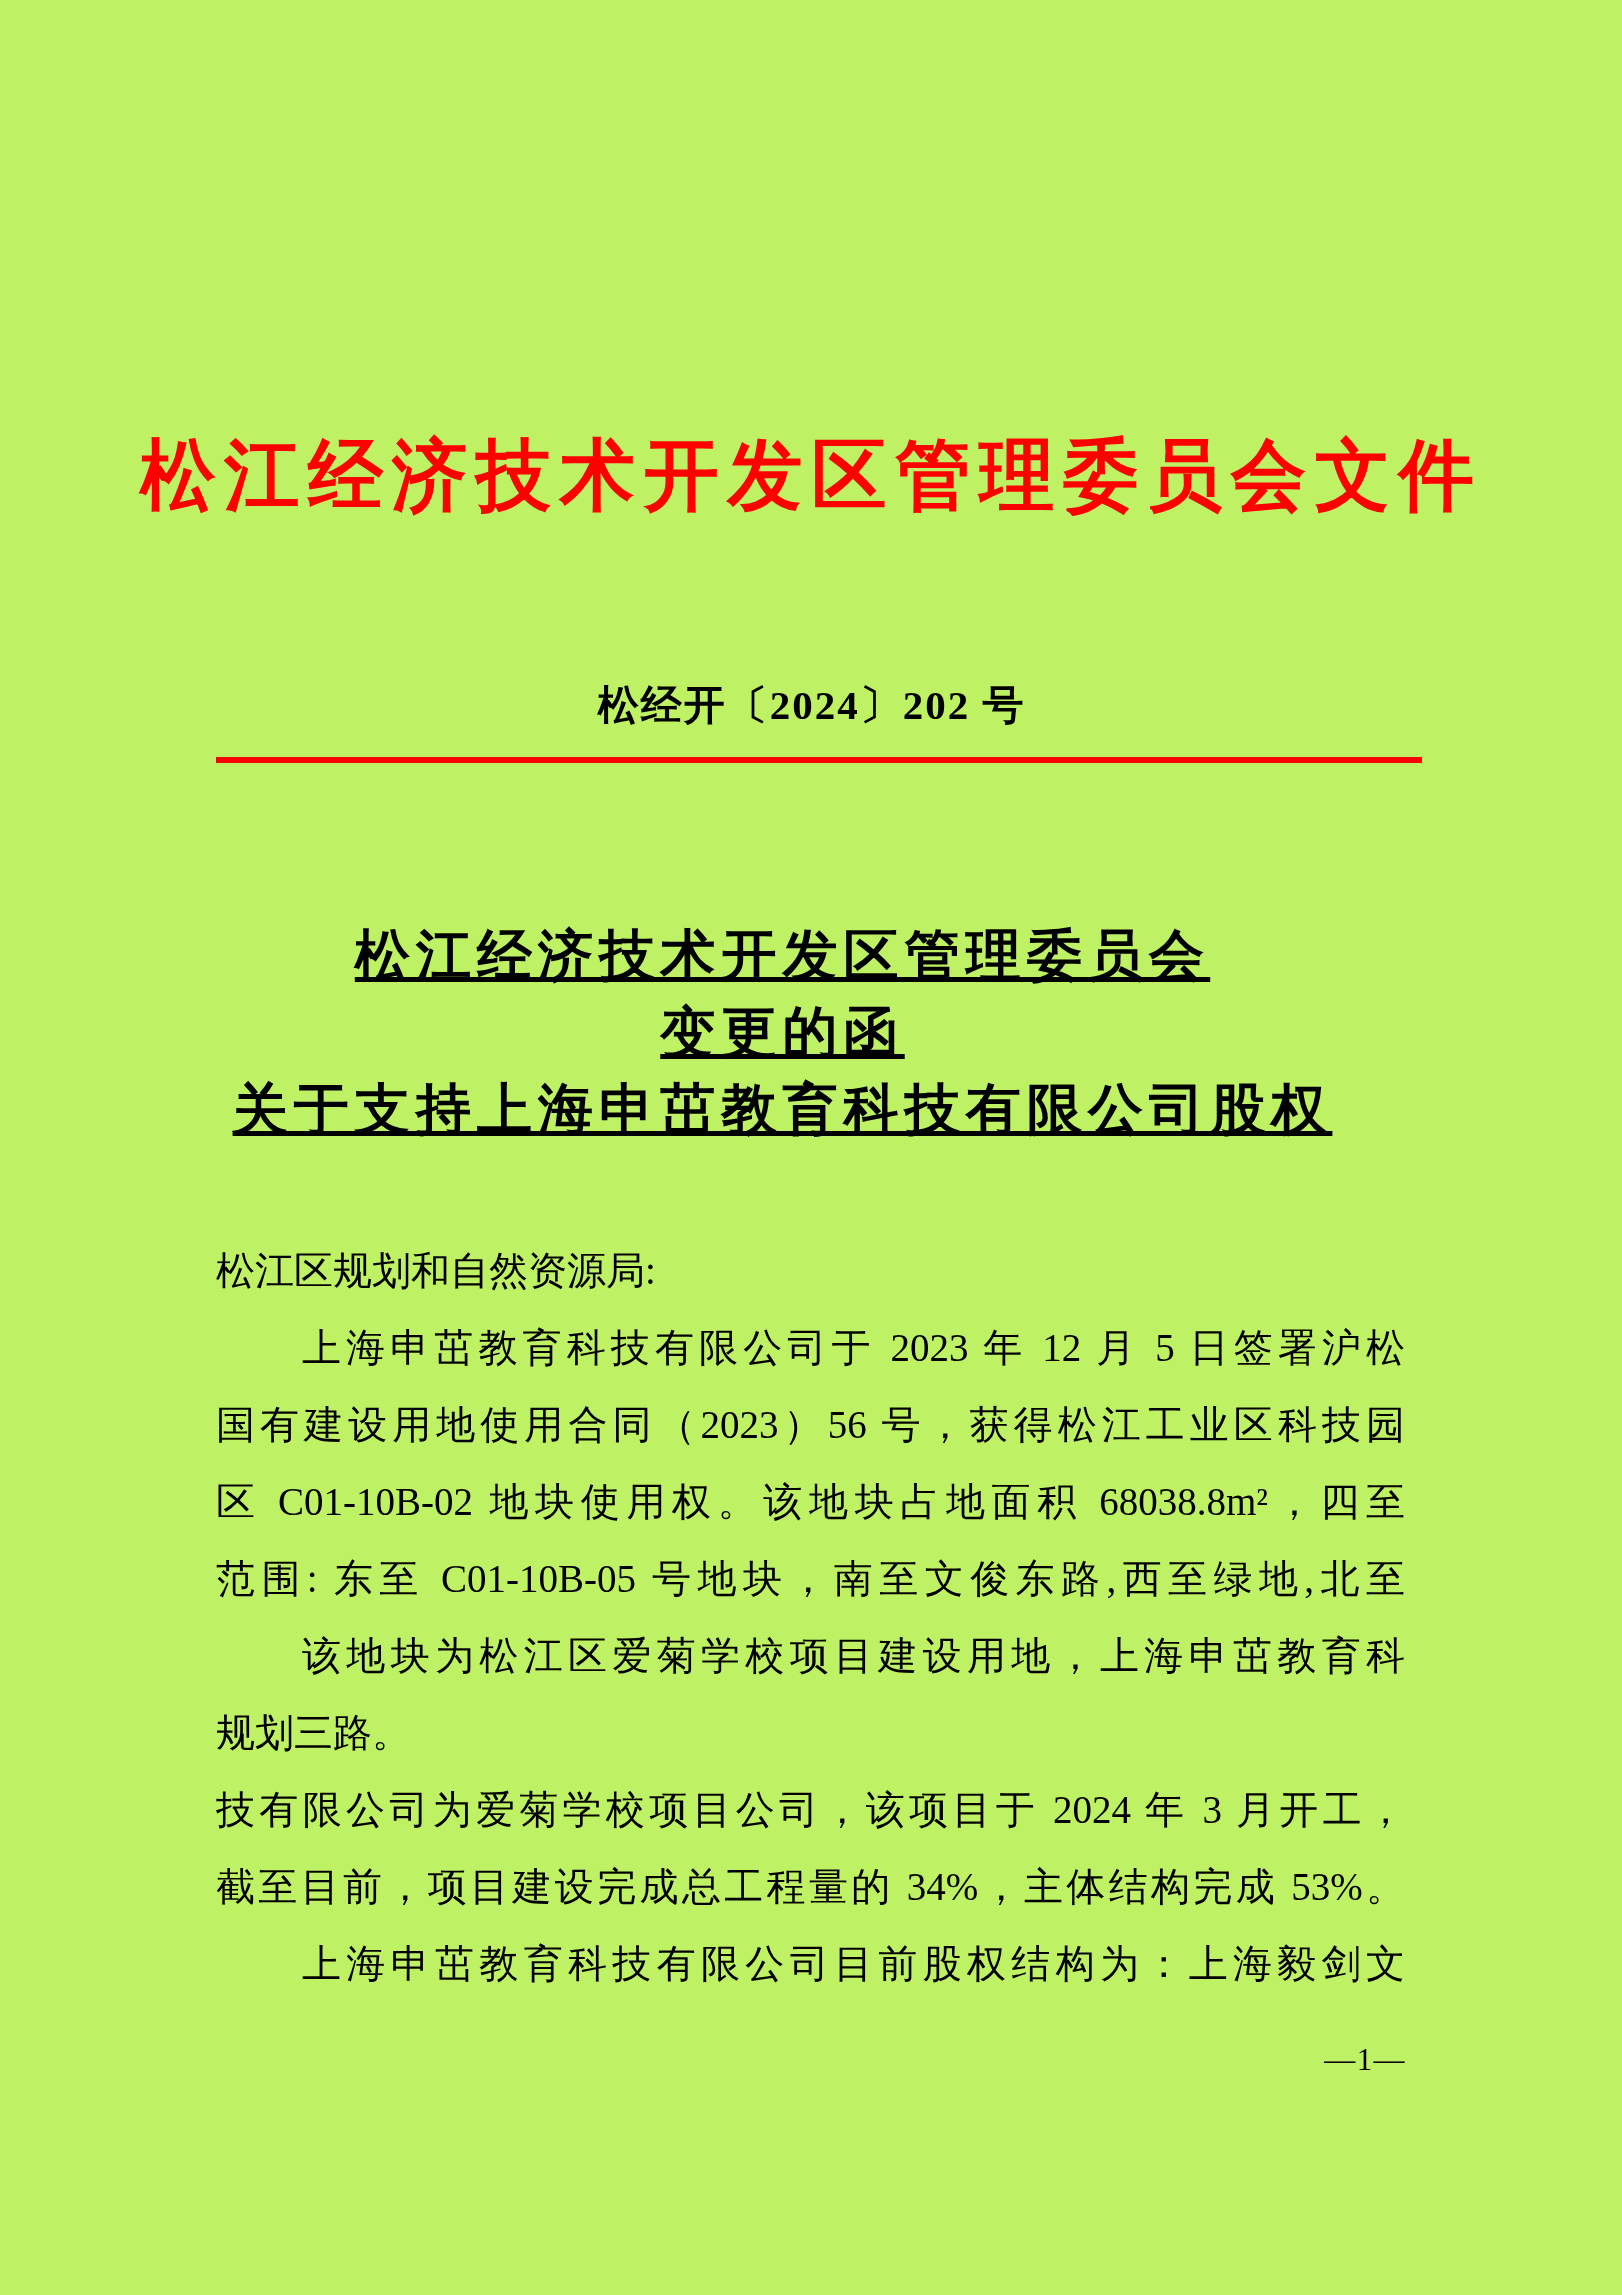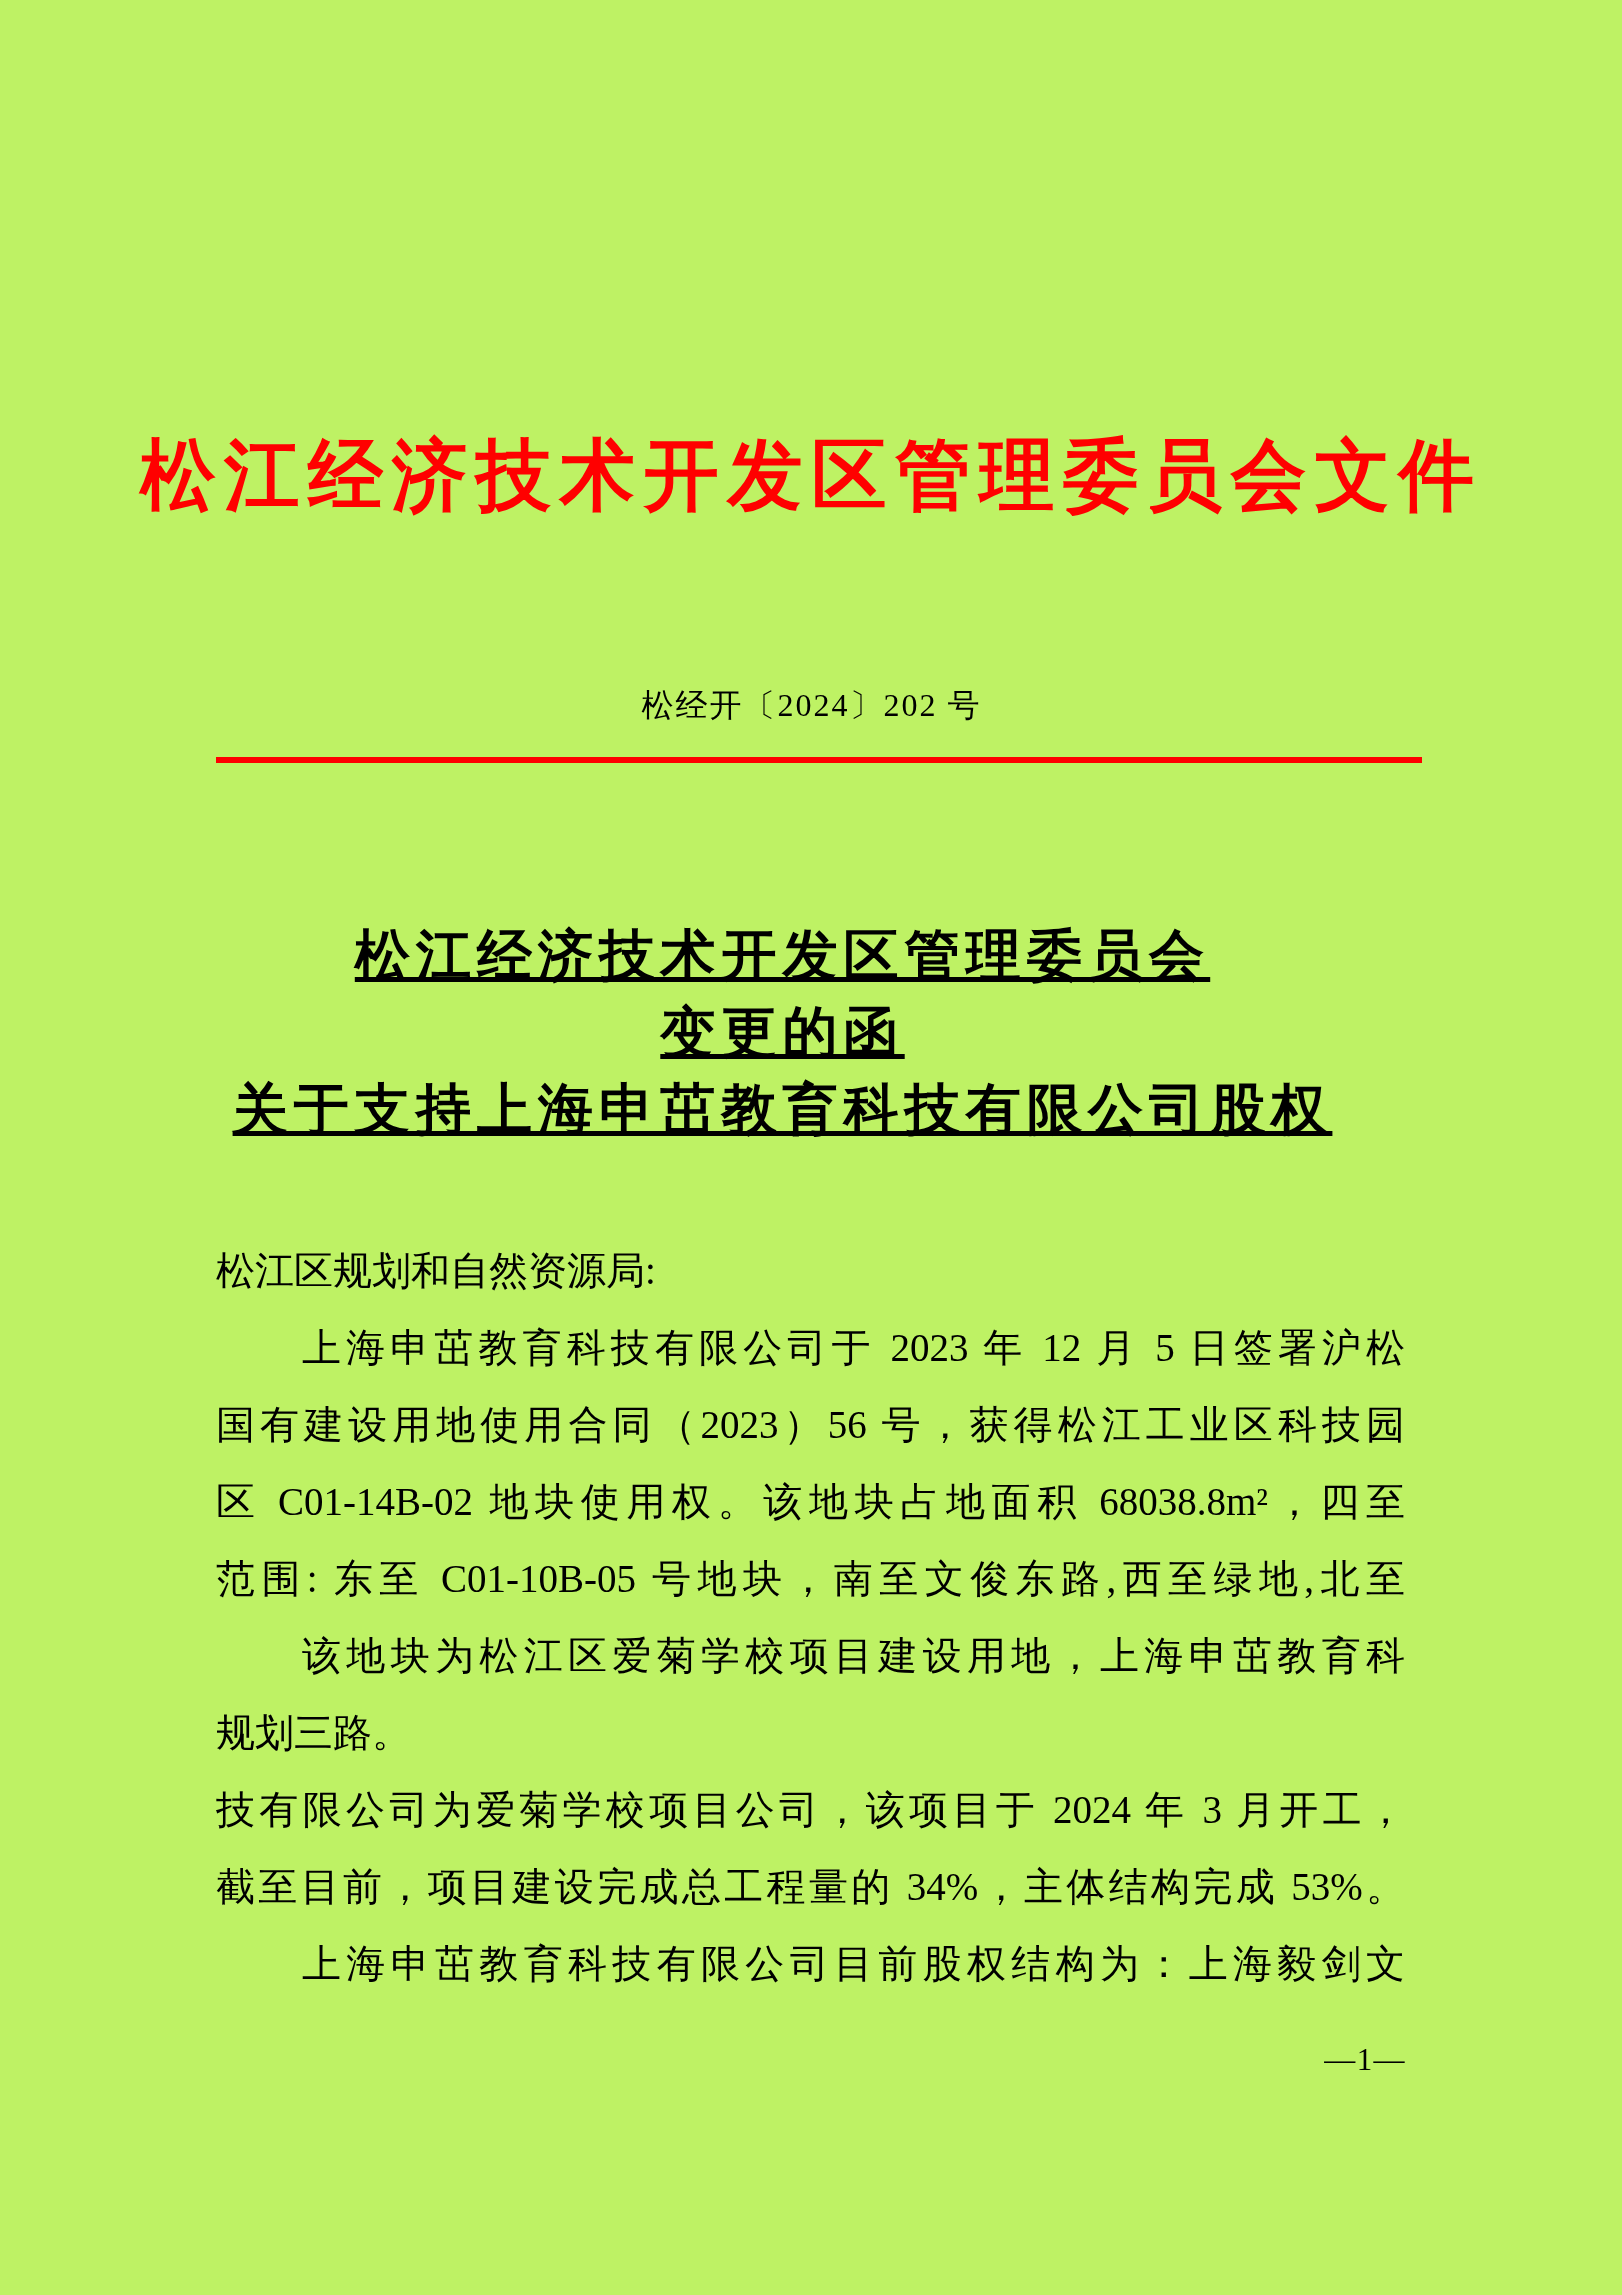--- a/index.html
+++ b/index.html
@@ -32,25 +32,26 @@
     transform-origin: center top;
   }
 
   
   .doc-number {
     position: absolute;
     top: 683px;
     left: 0;
     width: 100%;
     text-align: center;
-    font-size: 32px;
+    font-size: 41px;
     line-height: 45px;
     letter-spacing: 2px;
     color: #000000;
     white-space: nowrap;
+    font-weight: bold;
   }
 
   
   .red-rule {
     position: absolute;
     top: 757px;
     left: 216px;
     width: 1206px;
     height: 6.1px;
     background: #ff0000;
@@ -119,21 +120,21 @@
   <div class="doc-title">
     <div class="t-line">松江经济技术开发区管理委员会</div>
     <div class="t-line">变更的函</div>
     <div class="t-line">关于支持上海申茁教育科技有限公司股权</div>
   </div>
 
   <div class="body-block">
     <div class="b-line">松江区规划和自然资源局:</div>
     <div class="b-line indent justify">上海申茁教育科技有限公司于 2023 年 12 月 5 日签署沪松</div>
     <div class="b-line justify">国有建设用地使用合同（2023）56 号，获得松江工业区科技园</div>
-    <div class="b-line justify">区 C01-14B-02 地块使用权。该地块占地面积 68038.8m²，四至</div>
+    <div class="b-line justify">区 C01-10B-02 地块使用权。该地块占地面积 68038.8m²，四至</div>
     <div class="b-line justify">范围: 东至 C01-10B-05 号地块，南至文俊东路,西至绿地,北至</div>
     <div class="b-line indent justify">该地块为松江区爱菊学校项目建设用地，上海申茁教育科</div>
     <div class="b-line">规划三路。</div>
     <div class="b-line justify">技有限公司为爱菊学校项目公司，该项目于 2024 年 3 月开工，</div>
     <div class="b-line justify">截至目前，项目建设完成总工程量的 34%，主体结构完成 53%。</div>
     <div class="b-line indent justify">上海申茁教育科技有限公司目前股权结构为：上海毅剑文</div>
   </div>
 
   <div class="page-number">—1—</div>
 

